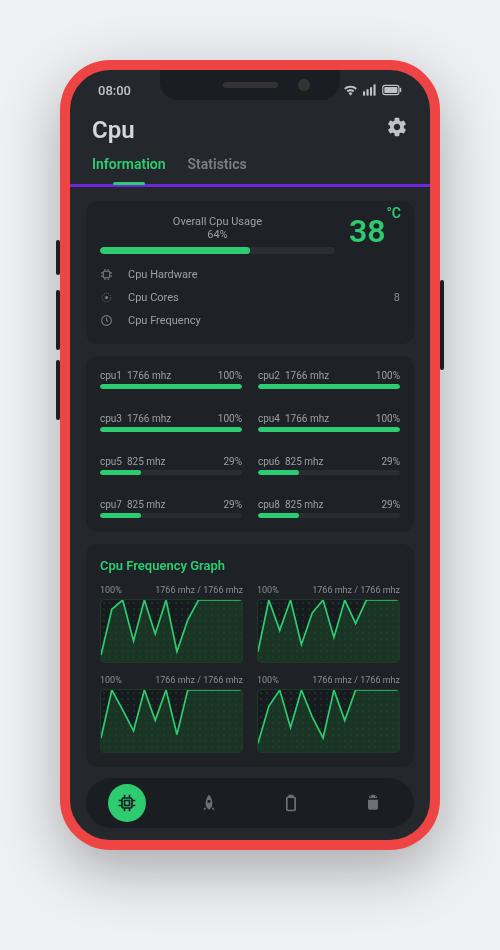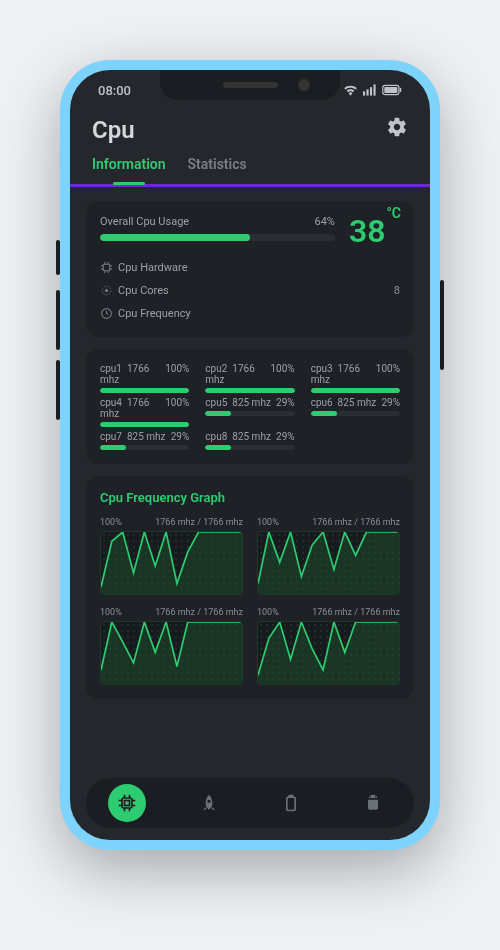--- a/index.html
+++ b/index.html
@@ -8,21 +8,21 @@
     font-family: -apple-system, BlinkMacSystemFont, "Segoe UI", Roboto, sans-serif;
     display: flex;
     justify-content: center;
     align-items: flex-start;
     min-height: 950px;
     padding: 60px 0;
   }
   .phone {
     width: 380px;
     height: 790px;
-    background: #7dd3fc;
+    background: #ef4444;
     border-radius: 50px;
     padding: 10px;
     box-shadow: 0 20px 60px rgba(0,0,0,0.3);
     position: relative;
   }
   .side-btn {
     position: absolute;
     background: #1a1d21;
     border-radius: 3px;
   }
@@ -101,31 +101,31 @@
     border-radius: 2px;
   }
   .content { padding: 14px 16px; display: flex; flex-direction: column; gap: 12px; overflow: hidden; }
   .card {
     background: #1e2226;
     border-radius: 12px;
     padding: 14px;
   }
   .usage-row { display: flex; align-items: flex-start; gap: 14px; }
   .usage-left { flex: 1; }
-  .usage-label-row { display: flex; justify-content: space-between; align-items: center; font-size: 11px; color: #9ba0a6; margin-bottom: 6px; }
+  .usage-label-row { display: flex; justify-content: space-between; align-items: center; font-size: 11px; color: #9ba0a6; margin-bottom: 6px; flex-direction: column; }
   .bar-bg { width: 100%; height: 7px; background: #2a2e33; border-radius: 4px; overflow: hidden; }
   .bar-fill { height: 100%; background: #2ecc71; border-radius: 4px; }
   .temp { color: #2ecc71; font-size: 32px; font-weight: 600; line-height: 1; position: relative; }
   .temp sup { font-size: 14px; position: relative; top: -12px; left: 1px; }
   .spec-list { margin-top: 14px; display: flex; flex-direction: column; gap: 7px; }
-  .spec-row { display: flex; align-items: flex-start; gap: 4px; font-size: 11px; color: #9ba0a6; }
+  .spec-row { display: flex; align-items: flex-start; gap: 14px; font-size: 11px; color: #9ba0a6; }
   .spec-icon { width: 14px; flex-shrink: 0; opacity: 0.7; }
   .spec-label { width: 88px; flex-shrink: 0; }
   .spec-value { flex: 1; text-align: right; color: #8a8f95; }
-  .cpu-grid { display: grid; grid-template-columns: 1fr 1fr 1fr; gap: 4px 16px; }
+  .cpu-grid { display: grid; grid-template-columns: 1fr 1fr; gap: 24px 16px; }
   .cpu-item { }
   .cpu-head { display: flex; justify-content: space-between; font-size: 10px; color: #9ba0a6; margin-bottom: 3px; }
   .cpu-bar-bg { width: 100%; height: 5px; background: #2a2e33; border-radius: 3px; overflow: hidden; }
   .cpu-bar-fill { height: 100%; background: #2ecc71; border-radius: 3px; }
   .graph-title { color: #2ecc71; font-size: 13px; font-weight: 600; margin-bottom: 12px; }
   .graph-grid { display: grid; grid-template-columns: 1fr 1fr; gap: 12px 14px; }
   .graph-item { }
   .graph-head { display: flex; justify-content: space-between; font-size: 9px; color: #8a8f95; margin-bottom: 4px; }
   .graph-box {
     height: 64px;

